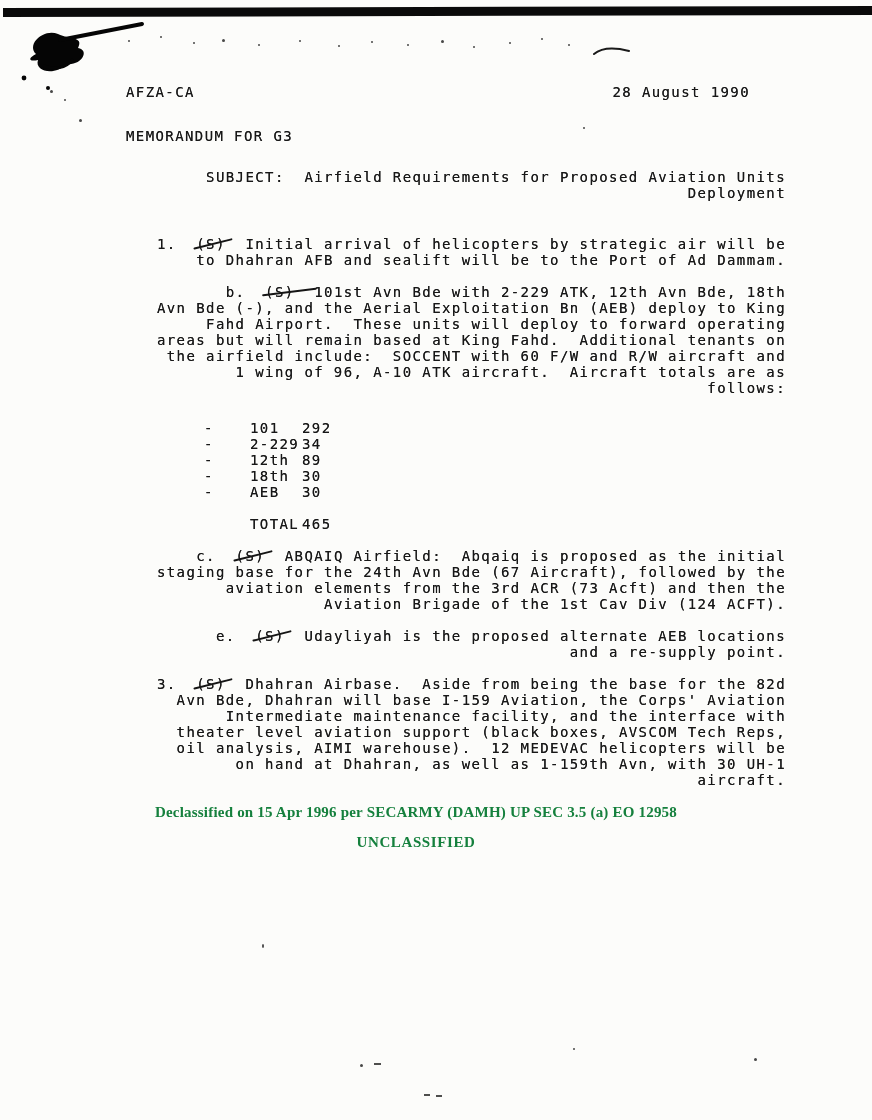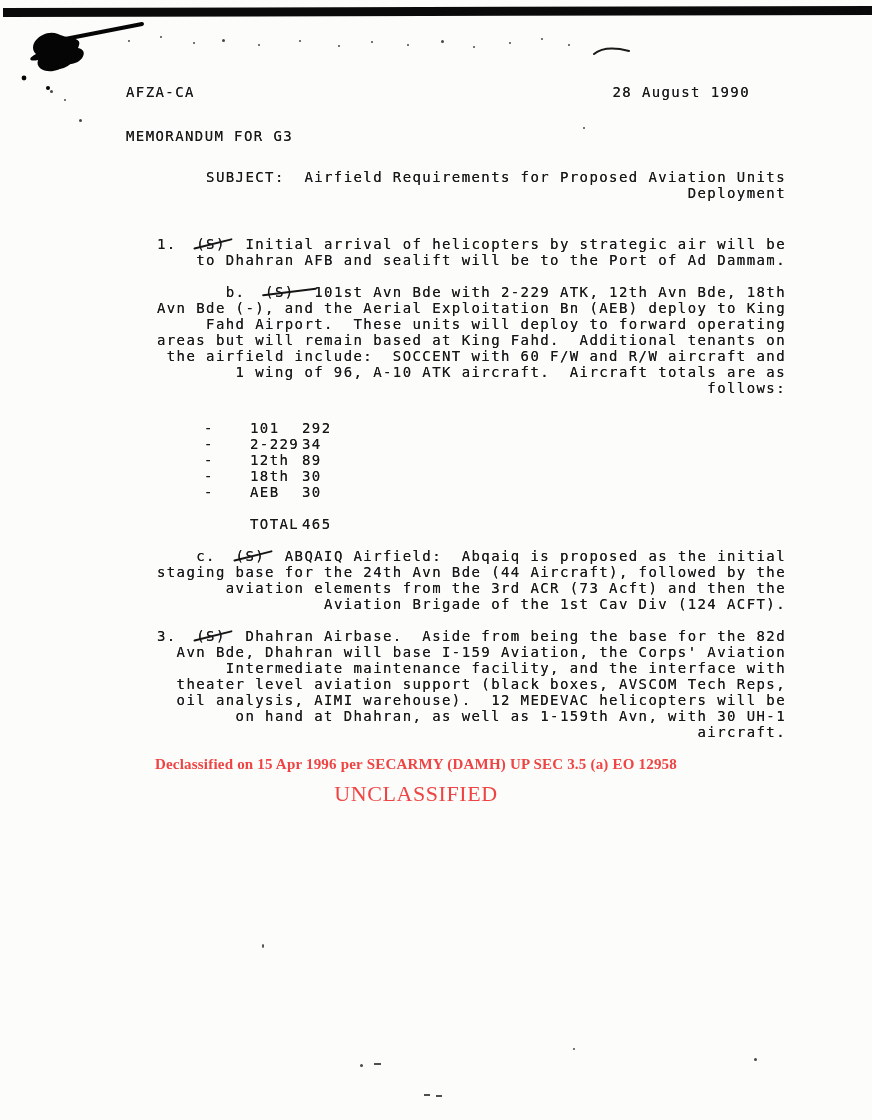--- a/index.html
+++ b/index.html
@@ -50,24 +50,24 @@
   .acft-row { position: relative; height: 16px; }
   .acft-row.total { margin-top: 16px; text-decoration: underline; }
   .a-dash  { position: absolute; left: 78px; }
   .a-unit  { position: absolute; left: 124px; }
   .a-count { position: absolute; left: 176px; }
 
   .footer {
     margin-top: 15px; width: 660px; position: relative; left: -40px;
     text-align: center;
     font-family: "Liberation Serif", serif;
-    letter-spacing: 0.2px; text-shadow: none; color: #ef4444;
+    letter-spacing: 0.2px; text-shadow: none; color: #15803d;
   }
   .decl { font-weight: bold; font-size: 15px; line-height: 18px; }
-  .unclass { font-weight: normal; font-size: 22px; margin-top: 13px; letter-spacing: 0.6px; }
+  .unclass { font-weight: bold; font-size: 15px; margin-top: 13px; letter-spacing: 0.6px; }
 </style>
 </head>
 <body>
 
 <div>
 
   <div class="top-bar"></div>
 
   <svg class="scribble" width="140" height="80" viewBox="0 0 140 80">
     <path d="M22 36 C12 26, 30 10, 44 16 C56 22, 70 18, 64 30 C76 32, 68 48, 52 46 C42 58, 20 54, 24 42 C14 44, 14 40, 22 36 Z" fill="#050505"></path>
@@ -158,25 +158,27 @@
         <span class="a-unit">AEB</span>
         <span class="a-count">30</span>
       </div>
       <div class="acft-row total">
         <span class="a-unit">TOTAL</span>
         <span class="a-count">465</span>
       </div>
     </div>
 
     <div class="para gap"><span>    c.  </span><span class="cls">(S)</span><span>  ABQAIQ Airfield:  Abqaiq is proposed as the initial
-staging base for the 24th Avn Bde (44 Aircraft), followed by the
+staging base for the 24th Avn Bde (67 Aircraft), followed by the
 aviation elements from the 3rd ACR (73 Acft) and then the
 Aviation Brigade of the 1st Cav Div (124 ACFT).</span></div>
 
 
+    <div class="para gap"><span>    e.  </span><span class="cls">(S)</span><span>  Udayliyah is the proposed alternate AEB locations
+and a re-supply point.</span></div>
 
     <div class="para gap"><span>3.  </span><span class="cls">(S)</span><span>  Dhahran Airbase.  Aside from being the base for the 82d
 Avn Bde, Dhahran will base I-159 Aviation, the Corps' Aviation
 Intermediate maintenance facility, and the interface with
 theater level aviation support (black boxes, AVSCOM Tech Reps,
 oil analysis, AIMI warehouse).  12 MEDEVAC helicopters will be
 on hand at Dhahran, as well as 1-159th Avn, with 30 UH-1
 aircraft.</span></div>
 
     <div class="footer">

